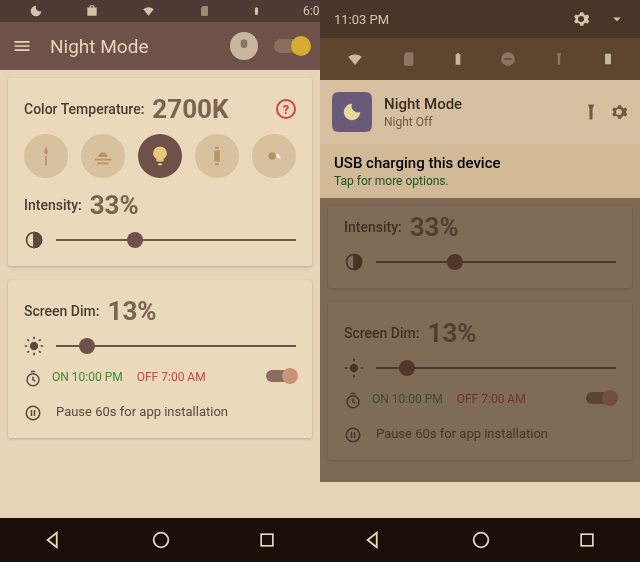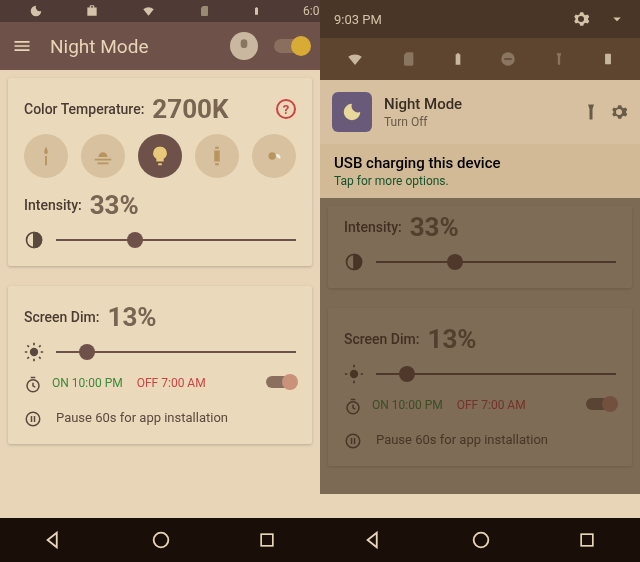--- a/index.html
+++ b/index.html
@@ -18,21 +18,21 @@
 .appbar .menu{margin-right:18px}
 .appbar .title{font-size:19px;font-weight:400;flex:1;color:#e8d5b8}
 .appbar .avatar{width:28px;height:28px;border-radius:50%;background:#c9b89f;display:flex;align-items:center;justify-content:center;margin-right:16px}
 .toggle{width:34px;height:14px;border-radius:7px;background:#8a6f5e;position:relative}
 .toggle.on::after{content:"";position:absolute;width:20px;height:20px;border-radius:50%;background:#d8ab35;top:-3px;right:-3px}
 .toggle.sm{width:30px;height:12px}
 .toggle.sm.on::after{width:16px;height:16px;top:-2px;right:-2px;background:#c9927a}
 
 
 .content{padding:8px;}
-.card{background:#ebd9bc;border-radius:2px;padding:16px;margin-bottom:20px;box-shadow:0 1px 3px rgba(0,0,0,0.2)}
+.card{background:#ebd9bc;border-radius:2px;padding:16px;margin-bottom:14px;box-shadow:0 1px 3px rgba(0,0,0,0.2)}
 .row{display:flex;align-items:center;margin-bottom:10px}
 .label{font-size:14px;color:#4a3c32;font-weight:500}
 .value{font-size:26px;color:#7a6452;font-weight:700;margin-left:8px}
 .help{margin-left:auto;color:#c44;width:20px;height:20px;border:2px solid #c44;border-radius:50%;display:flex;align-items:center;justify-content:center;font-size:13px;font-weight:bold}
 
 
 .presets{display:flex;justify-content:space-between;margin:10px 0 6px}
 .preset{width:44px;height:44px;border-radius:50%;background:#d8c19e;display:flex;align-items:center;justify-content:center;color:#b89560}
 .preset.active{background:#6e524a;color:#e8c97a}
 
@@ -232,21 +232,21 @@
     <span class="nb">
         <svg width="20" height="20" viewBox="0 0 24 24" fill="none" stroke="#e8d5b8" stroke-width="2">
           <rect x="5" y="5" width="14" height="14"></rect>
         </svg>
       </span>
   </div>
 </div>
 
 <div class="phone right">
   <div class="shade-top">
-    <span>9:03 PM</span>
+    <span>11:03 PM</span>
     <span class="sp"></span>
     <span class="ic">
         <svg width="18" height="18" viewBox="0 0 24 24" fill="#d4c3a8">
           <path d="M12 8a4 4 0 100 8 4 4 0 000-8zm9 4l2 3-2 3-3-1a8 8 0 01-2 1l-1 3h-4l-1-3a8 8 0 01-2-1l-3 1-2-3 2-3-2-3 2-3 3 1a8 8 0 012-1l1-3h4l1 3a8 8 0 012 1l3-1 2 3z"></path>
         </svg>
       </span>
     <span class="ic">
         <svg width="18" height="18" viewBox="0 0 24 24" fill="#d4c3a8">
           <path d="M7 10l5 5 5-5z"></path>
         </svg>
@@ -287,21 +287,21 @@
   </div>
 
   <div class="notif">
     <span class="nicon">
         <svg width="22" height="22" viewBox="0 0 24 24" fill="#e8d89a">
           <path d="M12 3a9 9 0 109 9 7 7 0 01-9-9z"></path>
         </svg>
       </span>
     <div class="ntxt">
       <div class="ntitle">Night Mode</div>
-      <div class="nsub">Turn Off</div>
+      <div class="nsub">Night Off</div>
     </div>
     <span class="nact">
         <svg width="18" height="18" viewBox="0 0 24 24" fill="#6a5a48">
           <path d="M8 2h8l-2 6v14h-4V8z"></path>
         </svg>
       </span>
     <span class="nact">
         <svg width="18" height="18" viewBox="0 0 24 24" fill="#6a5a48">
           <path d="M12 8a4 4 0 100 8 4 4 0 000-8zm9 4l2 3-2 3-3-1a8 8 0 01-2 1l-1 3h-4l-1-3a8 8 0 01-2-1l-3 1-2-3 2-3-2-3 2-3 3 1a8 8 0 012-1l1-3h4l1 3a8 8 0 012 1l3-1 2 3z"></path>
         </svg>

